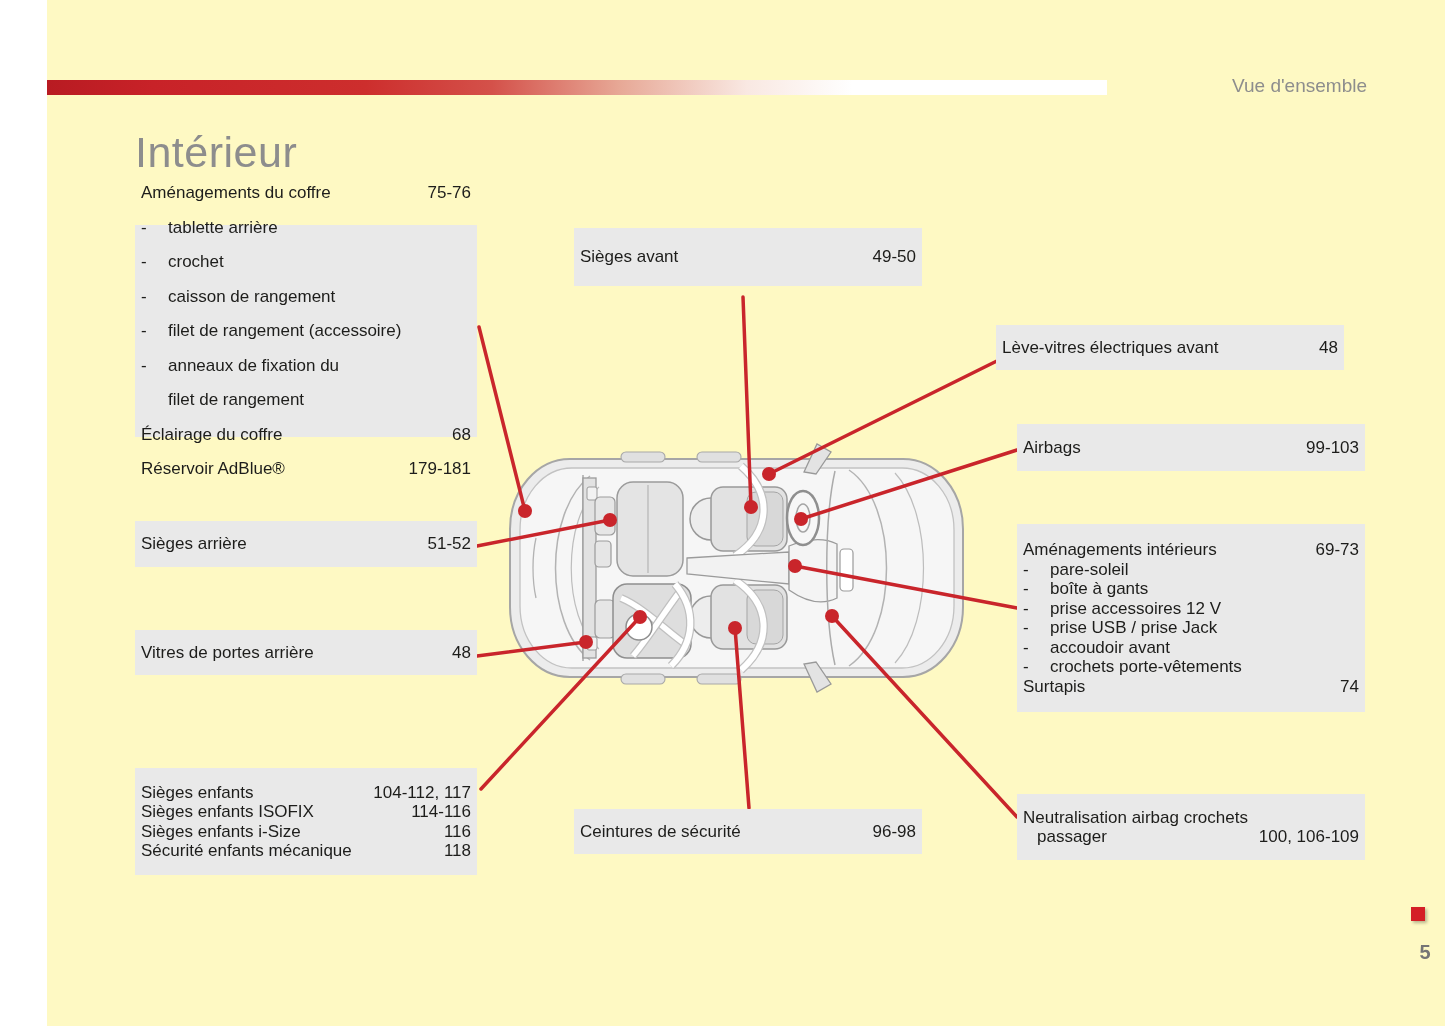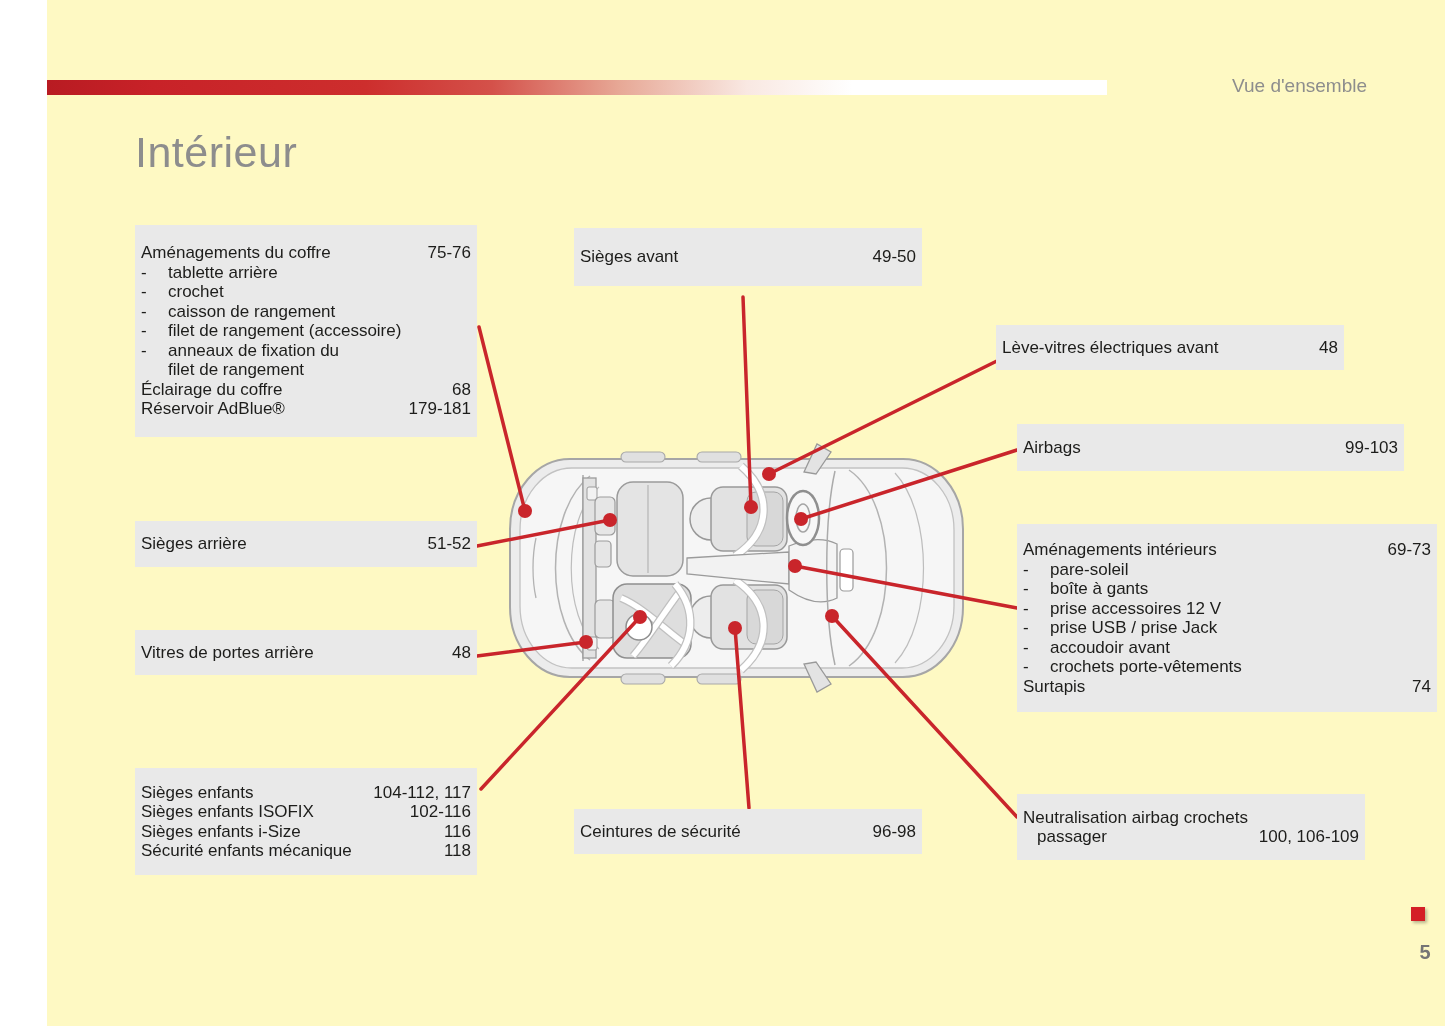--- a/index.html
+++ b/index.html
@@ -147,21 +147,21 @@
         <circle cx="539" cy="642" r="7" fill="#c9252b"></circle>
         <line x1="434" y1="789" x2="593" y2="617" stroke="#c9252b" stroke-width="3.5" stroke-linecap="round"></line>
         <circle cx="593" cy="617" r="7" fill="#c9252b"></circle>
         <line x1="702" y1="808" x2="688" y2="628" stroke="#c9252b" stroke-width="3.5" stroke-linecap="round"></line>
         <circle cx="688" cy="628" r="7" fill="#c9252b"></circle>
         <line x1="970" y1="817" x2="785" y2="616" stroke="#c9252b" stroke-width="3.5" stroke-linecap="round"></line>
         <circle cx="785" cy="616" r="7" fill="#c9252b"></circle>
       </g>
   </svg>
 
-  <div class="box" style="left:88px;top:225px;width:342px;height:212px;">
+  <div class="box" style="left:88px;top:225px;width:342px;height:212px;gap:15px;">
     <div class="row">
         <span class="lbl">Aménagements du coffre</span>
         <span class="pg">75-76</span>
       </div>
     <div class="row dashrow">
         <span class="dash">-</span>
         <span class="lbl">tablette arrière</span>
       </div>
     <div class="row dashrow">
         <span class="dash">-</span>
@@ -199,28 +199,28 @@
       </div>
   </div>
 
   <div class="box" style="left:949px;top:325px;width:348px;height:45px;">
     <div class="row">
         <span class="lbl">Lève-vitres électriques avant</span>
         <span class="pg">48</span>
       </div>
   </div>
 
-  <div class="box" style="left:970px;top:424px;width:387px;height:47px;">
+  <div class="box" style="left:970px;top:424px;width:348px;height:47px;">
     <div class="row">
         <span class="lbl">Airbags</span>
         <span class="pg">99-103</span>
       </div>
   </div>
 
-  <div class="box" style="left:970px;top:524px;width:420px;height:188px;">
+  <div class="box" style="left:970px;top:524px;width:348px;height:188px;">
     <div class="row">
         <span class="lbl">Aménagements intérieurs</span>
         <span class="pg">69-73</span>
       </div>
     <div class="row dashrow">
         <span class="dash">-</span>
         <span class="lbl">pare-soleil</span>
       </div>
     <div class="row dashrow">
         <span class="dash">-</span>
@@ -262,21 +262,21 @@
       </div>
   </div>
 
   <div class="box" style="left:88px;top:768px;width:342px;height:107px;">
     <div class="row">
         <span class="lbl">Sièges enfants</span>
         <span class="pg">104-112, 117</span>
       </div>
     <div class="row">
         <span class="lbl">Sièges enfants ISOFIX</span>
-        <span class="pg">102-116</span>
+        <span class="pg">114-116</span>
       </div>
     <div class="row">
         <span class="lbl">Sièges enfants i-Size</span>
         <span class="pg">116</span>
       </div>
     <div class="row">
         <span class="lbl">Sécurité enfants mécanique</span>
         <span class="pg">118</span>
       </div>
   </div>

